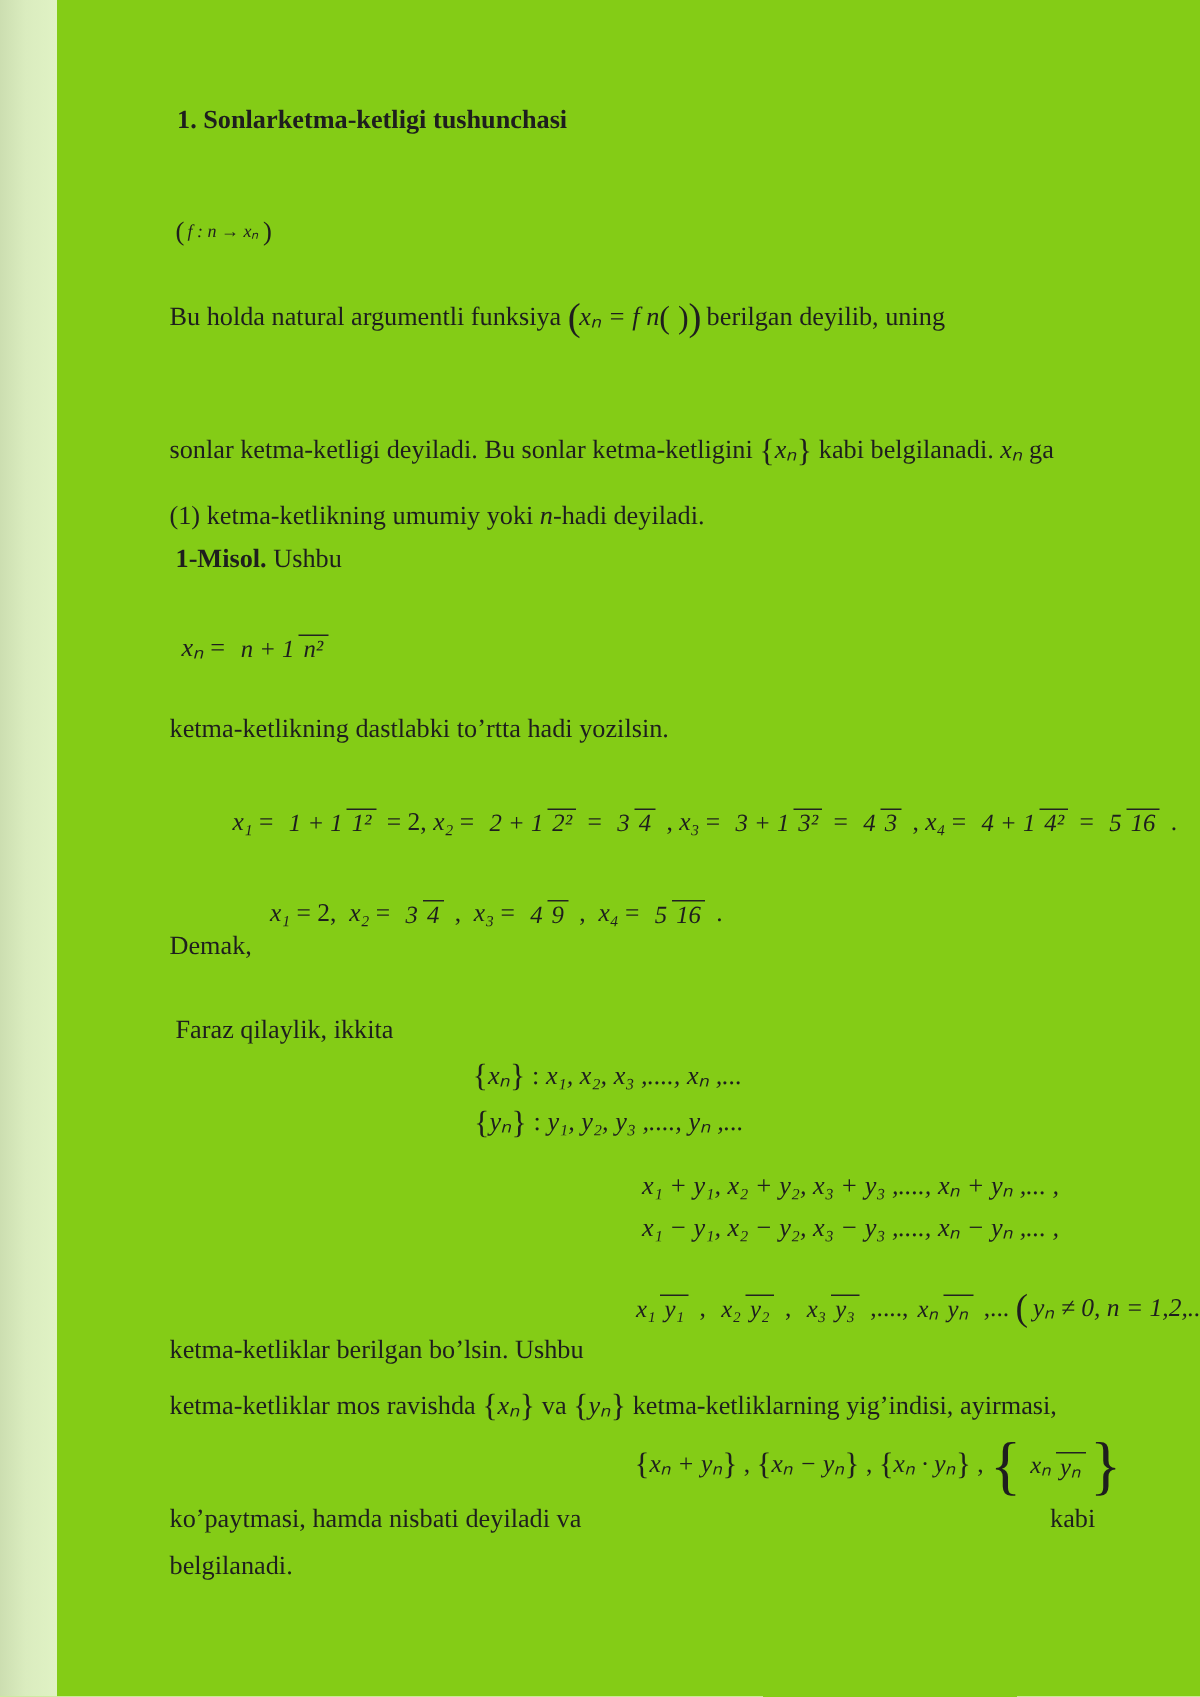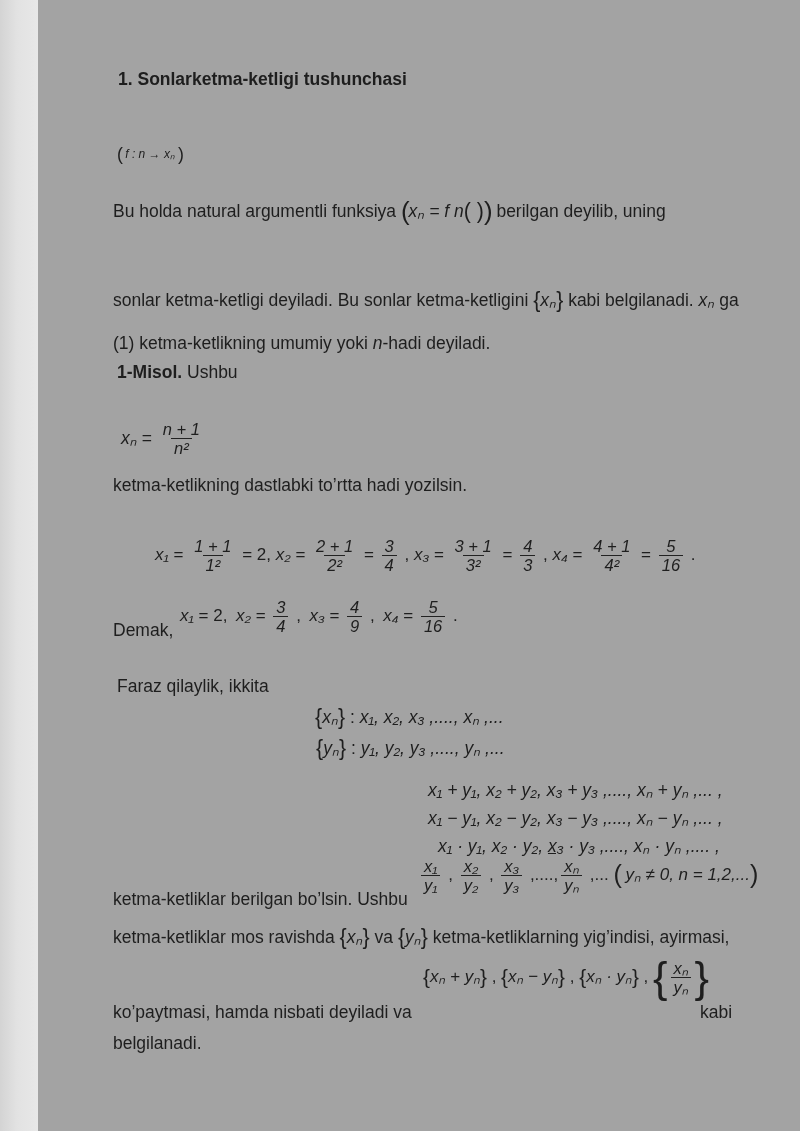--- a/index.html
+++ b/index.html
@@ -1,20 +1,20 @@
 <!DOCTYPE html>
 <html><head>
 <meta charset="utf-8">
 <style>
   html,body { margin:0; padding:0; background:#ffffff; }
   .page {
     position:relative;
     width:800px; height:1131px;
-    background:#a3a3a3;
-    font-family:Liberation Sans, sans-serif;
+    background:#84cc16;
+    font-family:Liberation Serif, serif;
     font-size:17.5px;
     color:#1e1e1e;
     overflow:hidden;
   }
   .page::before {
     content:"";
     position:absolute; left:0; top:0; bottom:0; width:38px;
     background:linear-gradient(90deg, #e4e4e4 0%, #f7f7f7 45%, #ffffff 100%);
     opacity:.75;
     pointer-events:none;
@@ -23,21 +23,21 @@
   .bold { font-weight:bold; }
   .m { font-style:italic; }
   .b { font-weight:bold; }
   .u { text-decoration:underline; }
   .raised { position:relative; top:-6px; }
   .big { font-size:148%; font-weight:300; vertical-align:-9%; letter-spacing:-1px; }
   .mid { font-size:122%; vertical-align:-5%; }
   .big2 { font-size:255%; font-weight:200; vertical-align:middle; line-height:1; }
   .eq { font-size:17px; }
   .frac {
-    display:inline-flex; flex-direction:column; align-items:center;
+    display:inline-flex; flex-direction:row; align-items:center;
     vertical-align:middle; margin:0 3px; font-style:italic;
     line-height:1.12; text-align:center; font-size:16.5px;
   }
   .frac .num, .frac .den { padding:0 3px; display:block; }
   .frac .den { border-top:1.4px solid #222; }
 </style>
 </head>
 <body>
 
 <div class="page">
@@ -103,21 +103,20 @@
   <div class="blk" style="left:117px; top:675px;">Faraz qilaylik, ikkita</div>
 
   <div class="blk eq" style="left:315px; top:704px; font-size:17.5px;"><span class="mid">{</span><span class="m">xₙ</span><span class="mid">}</span><span> : </span><span class="m">x₁, x₂, x₃ ,...., xₙ ,...</span></div>
 
   <div class="blk eq" style="left:316px; top:735px; font-size:17.5px;"><span class="mid">{</span><span class="m">yₙ</span><span class="mid">}</span><span> : </span><span class="m">y₁, y₂, y₃ ,...., yₙ ,...</span></div>
 
   <div class="blk eq" style="left:428px; top:779px; font-size:17.5px;"><span class="m">x₁ + y₁,  x₂ + y₂,  x₃ + y₃ ,...., xₙ + yₙ ,... ,</span></div>
 
   <div class="blk eq" style="left:428px; top:807px; font-size:17.5px;"><span class="m">x₁ − y₁,  x₂ − y₂,  x₃ − y₃ ,...., xₙ − yₙ ,... ,</span></div>
 
-  <div class="blk eq" style="left:438px; top:835px; font-size:17.5px;"><span class="m">x₁ · y₁,  x₂ · y₂,  </span><span class="m u">x₃</span><span class="m"> · y₃ ,...., xₙ · yₙ ,.... ,</span></div>
 
   <div class="blk eq" style="left:418px; top:857px;"><span class="frac">
         <span class="num">x₁</span>
         <span class="den">y₁</span>
       </span><span> , </span><span class="frac">
         <span class="num">x₂</span>
         <span class="den">y₂</span>
       </span><span> , </span><span class="frac">
         <span class="num">x₃</span>
         <span class="den">y₃</span>

